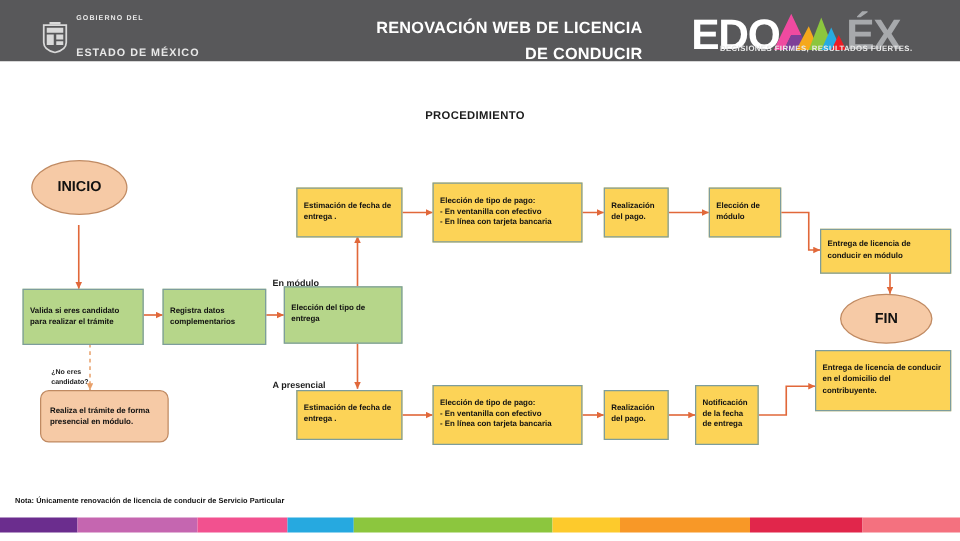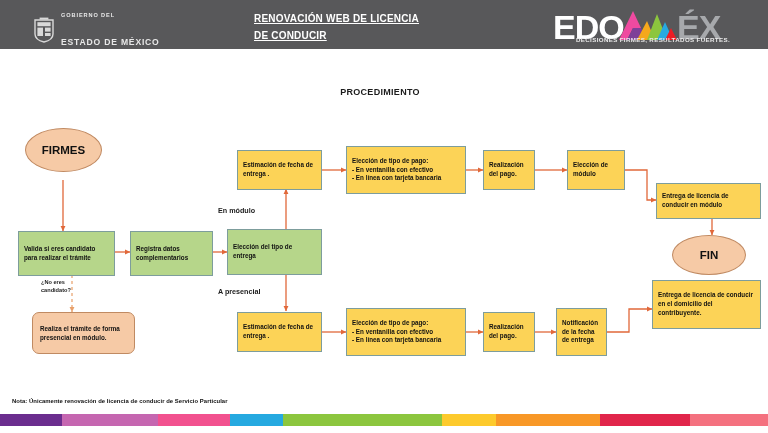--- a/index.html
+++ b/index.html
@@ -47,27 +47,26 @@
     font-size: 8.6px;
     letter-spacing: 0.8px;
     font-weight: bold;
     display: block;
     margin-top: 20px;
   }
   #header-title {
     position: absolute;
     left: 254px; top: 11px;
     width: 260px;
-    text-align: left;
+    text-align: right;
     color: #ffffff;
-    font-size: 10px;
+    font-size: 13px;
     font-weight: bold;
     line-height: 1.65;
     letter-spacing: 0.2px;
-    text-decoration: underline;
   }
   #edomex-logo {
     position: absolute;
     right: 13px; top: 8px;
     width: 204px; height: 36px; text-align: center;
   }
   #edomex-sub {
     position: absolute;
     right: 13px; top: 36px;
     width: 204px;
@@ -138,20 +137,21 @@
     padding: 4px 7px;
     display: flex;
     flex-direction: column;
     justify-content: center;
   }
   .edge-label {
     position: absolute;
     font-size: 7.2px;
     font-weight: bold;
     color: #1c1c1c;
+    margin-top: 16px;
   }
   .edge-label.small {
     font-size: 5.6px;
     line-height: 1.4;
   }
   #connectors {
     position: absolute;
     left: 0; top: 0;
     width: 768px; height: 339px;
     pointer-events: none;
@@ -269,21 +269,21 @@
 
       <path d="M607,283 L629,283 L629,260 L652,260" marker-end="url(#arr)"></path>
     </g>
 
     <g stroke="#e8a06a" stroke-width="1.2" fill="none" stroke-dasharray="3,3">
       <path d="M72,226 L72,263" marker-end="url(#arrD)"></path>
     </g>
   </svg>
 
   <div class="ellipse" style="left:25px; top:79px; width:77px; height:44px;">
-    <span>FIRMES</span>
+    <span>INICIO</span>
   </div>
 
   <div class="node green" style="left:18px; top:182px; width:97px; height:45px;">
     <span>Valida si eres candidato para realizar el trámite</span>
   </div>
 
   <div class="edge-label small" style="left:41px; top:230px; width:60px;">
     <div>¿No eres</div>
     <div>candidato?</div>
   </div>

